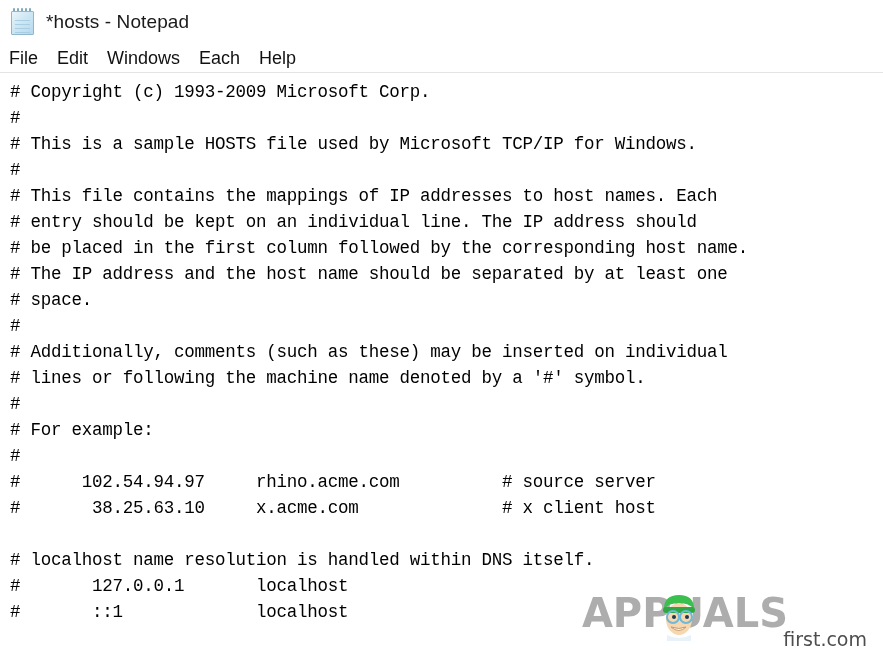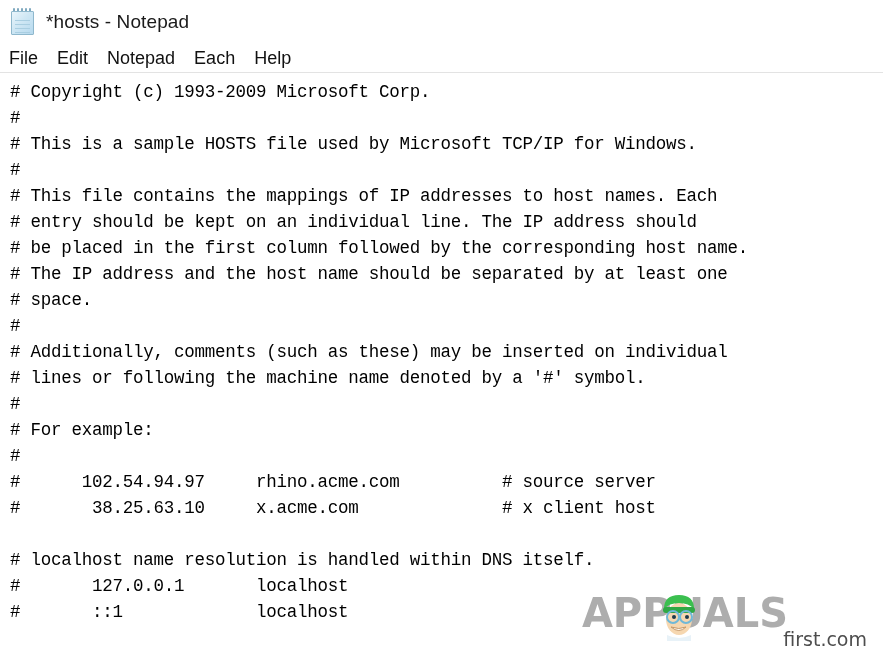--- a/index.html
+++ b/index.html
@@ -170,21 +170,21 @@
           <i style="left:16px"></i>
       </div>
       <div class="pad"></div>
     </div>
     <div class="titlebar-title">*hosts - Notepad</div>
   </div>
 
   <div class="menubar">
     <div class="menu-item">File</div>
     <div class="menu-item">Edit</div>
-    <div class="menu-item">Notepad</div>
+    <div class="menu-item">Windows</div>
     <div class="menu-item">Each</div>
     <div class="menu-item">Help</div>
   </div>
 
   <div class="editor">
     <div class="text-lines" id="text-lines"><div class="text-line"># Copyright (c) 1993-2009 Microsoft Corp.</div><div class="text-line">#</div><div class="text-line"># This is a sample HOSTS file used by Microsoft TCP/IP for Windows.</div><div class="text-line">#</div><div class="text-line"># This file contains the mappings of IP addresses to host names. Each</div><div class="text-line"># entry should be kept on an individual line. The IP address should</div><div class="text-line"># be placed in the first column followed by the corresponding host name.</div><div class="text-line"># The IP address and the host name should be separated by at least one</div><div class="text-line"># space.</div><div class="text-line">#</div><div class="text-line"># Additionally, comments (such as these) may be inserted on individual</div><div class="text-line"># lines or following the machine name denoted by a '#' symbol.</div><div class="text-line">#</div><div class="text-line"># For example:</div><div class="text-line">#</div><div class="text-line">#      102.54.94.97     rhino.acme.com          # source server</div><div class="text-line">#       38.25.63.10     x.acme.com              # x client host</div><div class="text-line"></div><div class="text-line"># localhost name resolution is handled within DNS itself.</div><div class="text-line">#       127.0.0.1       localhost</div><div class="text-line">#       ::1             localhost</div></div>
 
   </div>
 
 </div>

